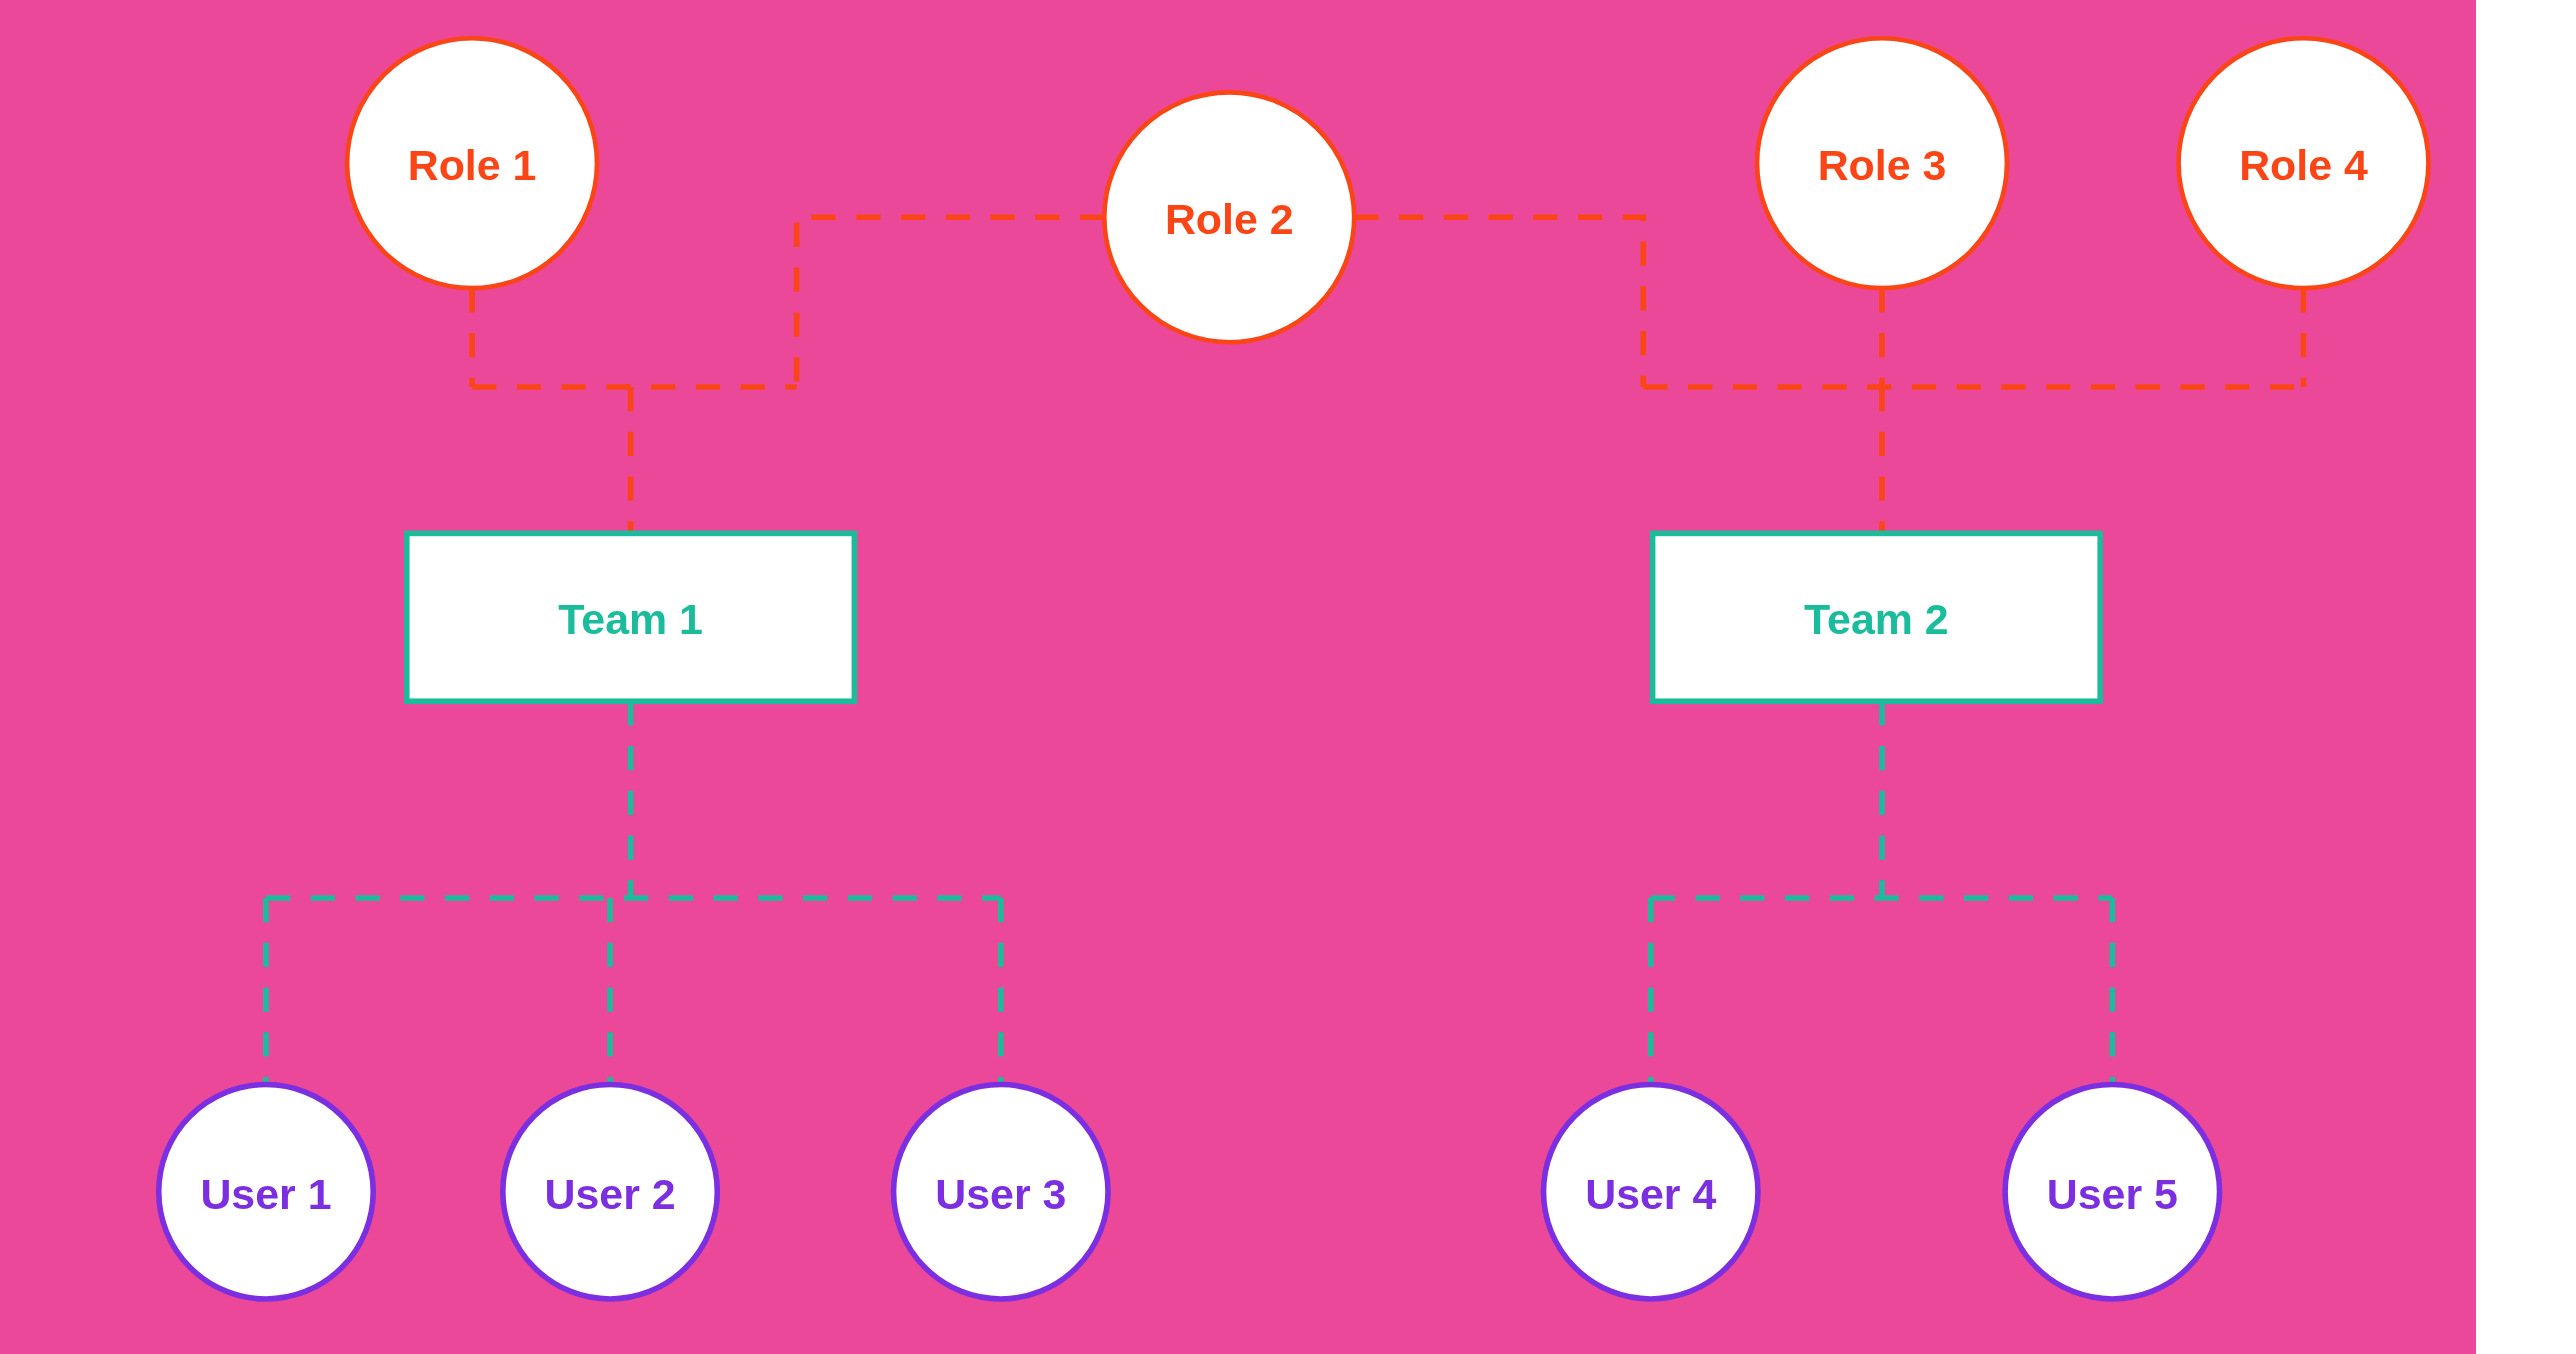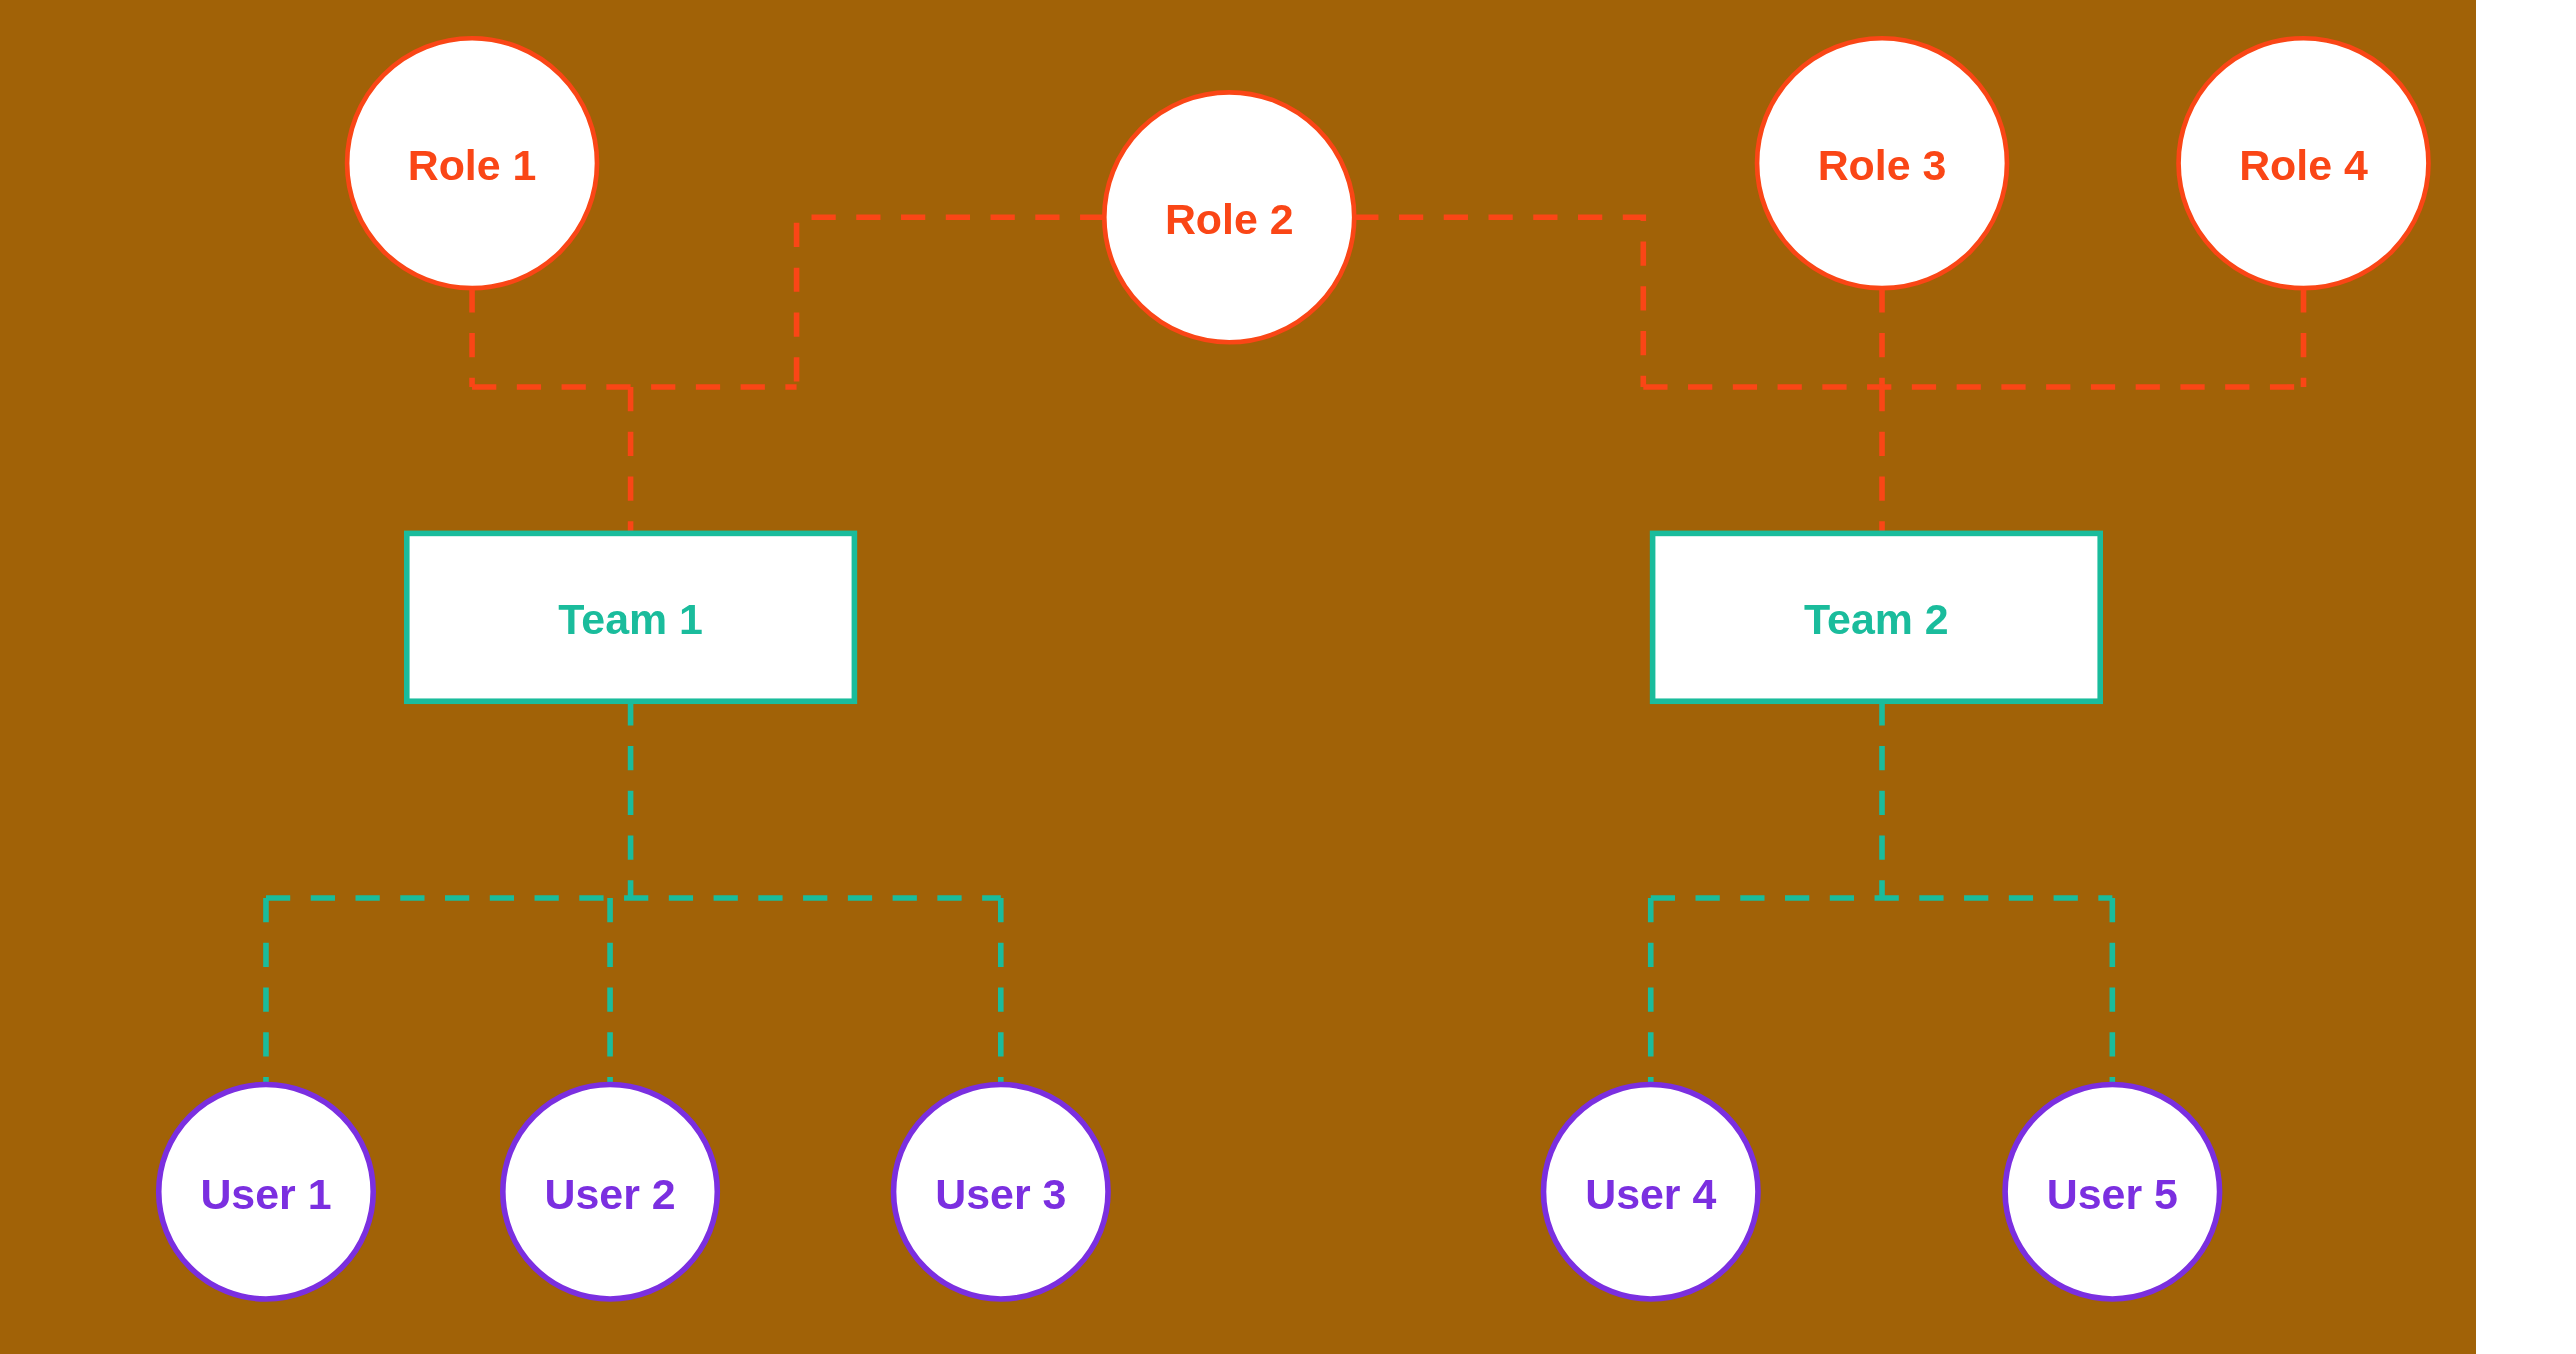--- a/index.html
+++ b/index.html
@@ -8,21 +8,21 @@
     padding: 0;
     background: #ffffff;
   }
   body {
     font-family: "Liberation Sans", sans-serif;
   }
   #diagram-canvas {
     position: relative;
     width: 2476px;
     height: 1354px;
-    background: #a16207;
+    background: #ec4899;
     overflow: hidden;
   }
   #diagram-svg {
     position: absolute;
     top: 0;
     left: 0;
     width: 2576px;
     height: 1354px;
     display: block;
   }

